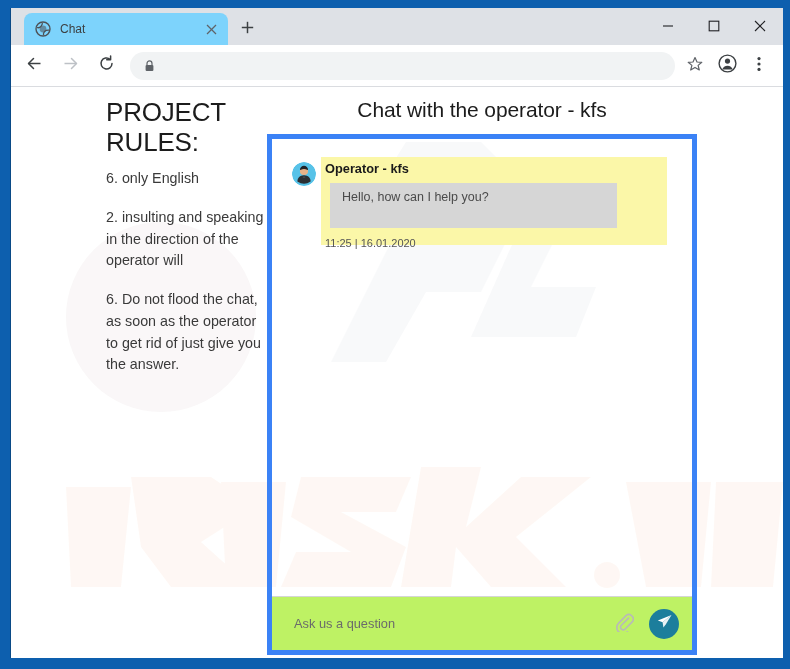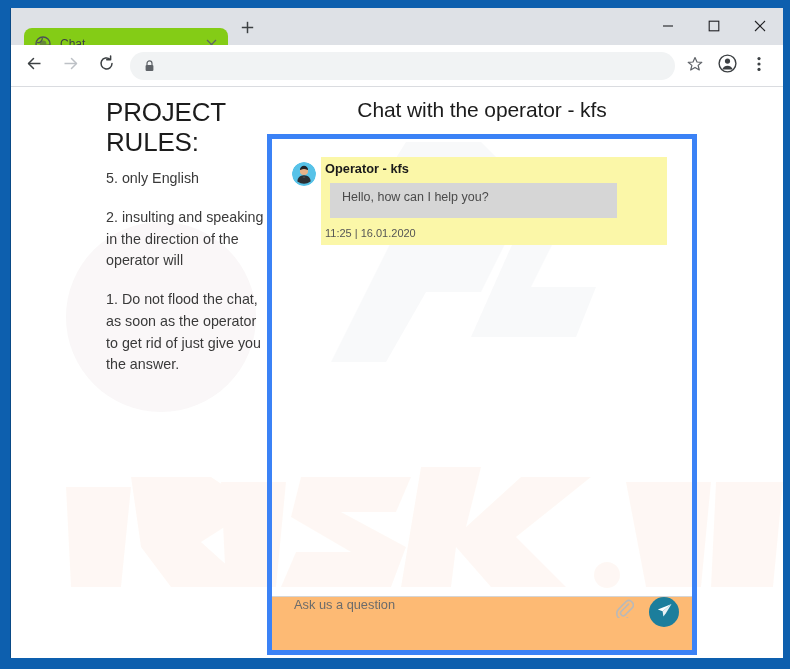--- a/index.html
+++ b/index.html
@@ -38,24 +38,24 @@
   .tabstrip {
     position: absolute;
     left: 0; top: 0;
     width: 772px;
     height: 37px;
     background: #dee1e6;
   }
   .tab {
     position: absolute;
     left: 13px;
-    top: 20px;
+    top: 5px;
     width: 204px;
     height: 32px;
-    background: #84cc16;
+    background: #7dd3fc;
     border-radius: 8px 8px 0 0;
     display: flex;
     align-items: center;
   }
   .tab-favicon {
     margin-left: 11px;
     width: 16px;
     height: 16px;
     flex: 0 0 16px;
   }
@@ -267,42 +267,42 @@
   .msg-sender {
     font-size: 12.8px;
     font-weight: bold;
     color: #1a1a1a;
     margin-bottom: 7px;
   }
   .msg-bubble {
     background: #d6d6d6;
     color: #4a4a4a;
     font-size: 12.5px;
-    padding: 7px 10px 14px 12px;
+    padding: 7px 10px 24px 12px;
     margin-left: 5px;
     width: 287px;
     box-sizing: border-box;
   }
   .msg-time {
     font-size: 11px;
     color: #555555;
     margin-top: 9px;
   }
 
   
   .composer {
     position: absolute;
     left: 0;
     bottom: 0;
     width: 100%;
     height: 53px;
     border-top: 1px solid #d5d5d5;
     display: flex;
-    align-items: flex-start;
-    background: #fdba74;
+    align-items: center;
+    background: #bef264;
   }
   .composer-input {
     flex: 1 1 auto;
     margin-left: 22px;
     font-size: 12.8px;
     color: #6b6b6b;
     white-space: nowrap;
     overflow: hidden;
   }
   .attach-btn {
@@ -474,23 +474,23 @@
             <path d="M410 380 L470 380 L455 440 L510 390 L580 390 L505 450 L555 500 L480 500 L445 460 L440 500 L390 500 Z"></path>
             <circle cx="596" cy="488" r="13"></circle>
             <path d="M615 395 L700 395 L690 500 L635 500 Z"></path>
             <path d="M705 395 L772 395 L762 500 L700 500 Z"></path>
           </g>
         </g>
       </svg>
 
       <div class="rules-col">
         <div class="rules-heading">PROJECT RULES:</div>
-        <p class="rule-para">5. only English</p>
+        <p class="rule-para">6. only English</p>
         <p class="rule-para">2. insulting and speaking in the direction of the operator will</p>
-        <p class="rule-para">1. Do not flood the chat, as soon as the operator to get rid of just give you the answer.</p>
+        <p class="rule-para">6. Do not flood the chat, as soon as the operator to get rid of just give you the answer.</p>
       </div>
 
       <div class="chat-title">Chat with the operator - kfs</div>
 
       <div class="chat-panel">
 
         <div class="messages">
 
           <div class="msg-highlight" style="height:88px;"></div>
 

